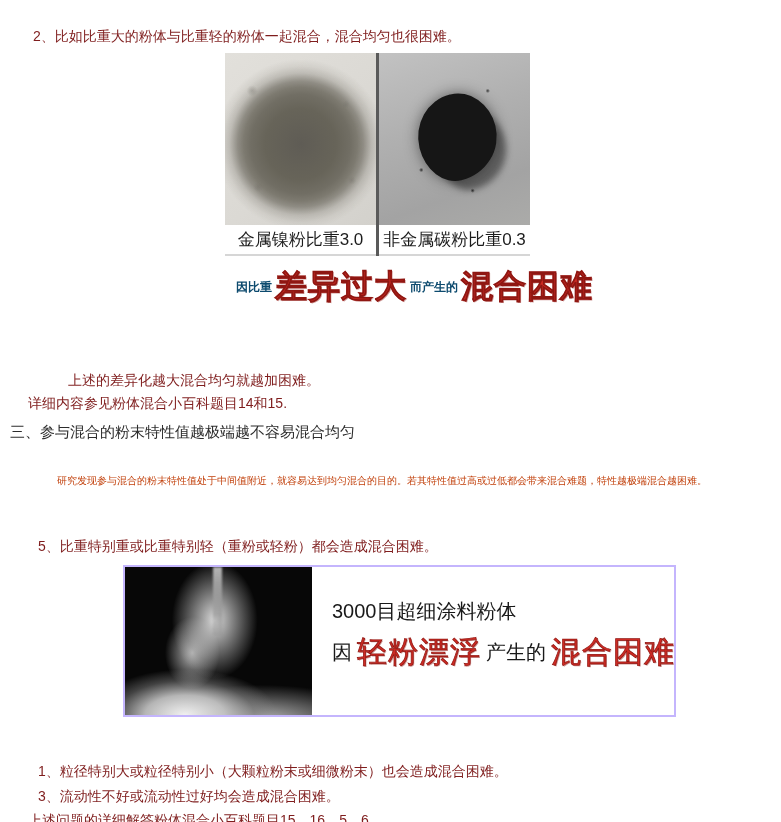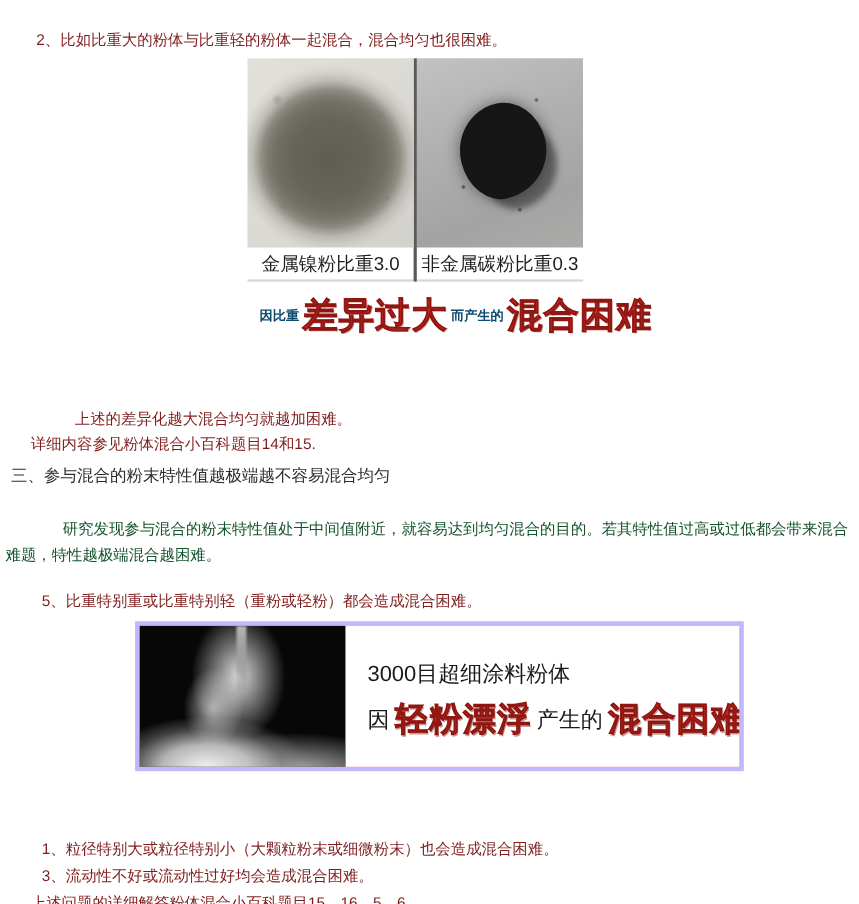--- a/index.html
+++ b/index.html
@@ -48,49 +48,49 @@
   
   .tagline1{position:absolute;left:236px;top:266px;height:42px;display:flex;align-items:center;white-space:nowrap;}
   .tag-small{font-size:12px;font-weight:bold;color:#0c4a6e;}
   .tag-big{
     font-size:32px;font-weight:bold;color:#cf2b24;margin:0 3px;letter-spacing:1px;
     -webkit-text-stroke:0.75px #8f1712;text-shadow:1px 1px 0 rgba(143,23,18,.45);
   }
 
   .heading{position:absolute;left:10px;font-size:15px;font-weight:normal;color:#2c2c2c;white-space:nowrap;}
   .para{
-    position:absolute;left:5px;top:469px;width:772px;font-size:14px;line-height:23.5px;
-    text-indent:52px;color:#14532d;
+    position:absolute;left:5px;top:469px;width:772px;font-size:10px;line-height:23.5px;
+    text-indent:52px;color:#c2410c;
   }
 
   
   .figure2{
-    position:absolute;left:123px;top:565px;width:553px;height:136px;
-    border:4px solid #c4b5fd;box-sizing:border-box;display:flex;background:#f9a8d4;
+    position:absolute;left:123px;top:565px;width:553px;height:152px;
+    border:2px solid #c4b5fd;box-sizing:border-box;display:flex;background:#7f1d1d;
   }
   .smoke-photo{
     width:187px;position:relative;overflow:hidden;
     background:
       radial-gradient(ellipse 55px 75px at 48% 36%, rgba(238,238,238,.92), rgba(170,170,170,.38) 55%, transparent 78%),
       radial-gradient(ellipse 38px 50px at 36% 58%, rgba(225,225,225,.8), transparent 72%),
       radial-gradient(ellipse 105px 52px at 32% 100%, #f0f0f0, rgba(200,200,200,.9) 38%, rgba(125,125,125,.5) 66%, transparent 88%),
       radial-gradient(ellipse 140px 42px at 72% 104%, rgba(215,215,215,.88), rgba(135,135,135,.42) 60%, transparent 86%),
       #070707;
   }
   .smoke-column{
     position:absolute;left:47%;top:0;width:9px;height:46%;
     background:linear-gradient(to bottom, rgba(200,200,200,.9), rgba(130,130,130,.45) 70%, rgba(120,120,120,.15));
     filter:blur(1px);
   }
   .float-panel{flex:1;background:#ffffff;padding:28px 0 0 20px;box-sizing:border-box;overflow:hidden;}
   .float-line{font-size:20px;line-height:33px;color:#191919;white-space:nowrap;}
   .float-tagline{display:flex;align-items:center;margin-top:4px;white-space:nowrap;}
   .ftag-small{font-size:20px;color:#191919;font-weight:normal;}
   .ftag-big{
-    font-size:30px;font-weight:bold;color:#cf2b24;margin:0 5px;letter-spacing:1px;
+    font-size:30px;font-weight:normal;color:#cf2b24;margin:0 5px;letter-spacing:1px;
     -webkit-text-stroke:0.75px #8f1712;text-shadow:1px 1px 0 rgba(143,23,18,.45);
   }
 </style>
 </head>
 <body>
 
 <div class="page">
 
   <p class="body-line" style="left:33px;top:13px;">2、比如比重大的粉体与比重轻的粉体一起混合，混合均匀也很困难。</p>
 

